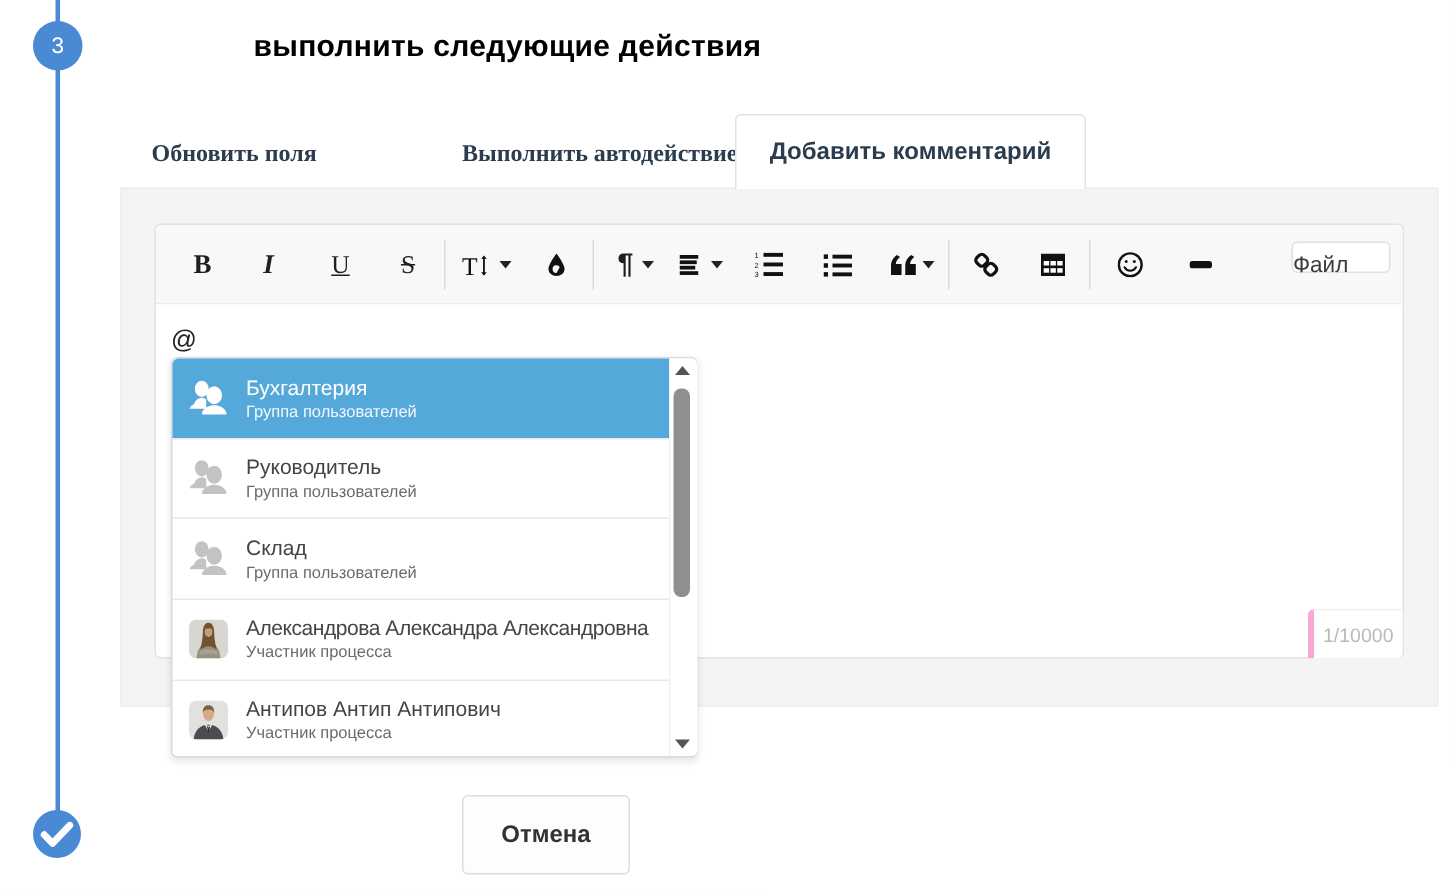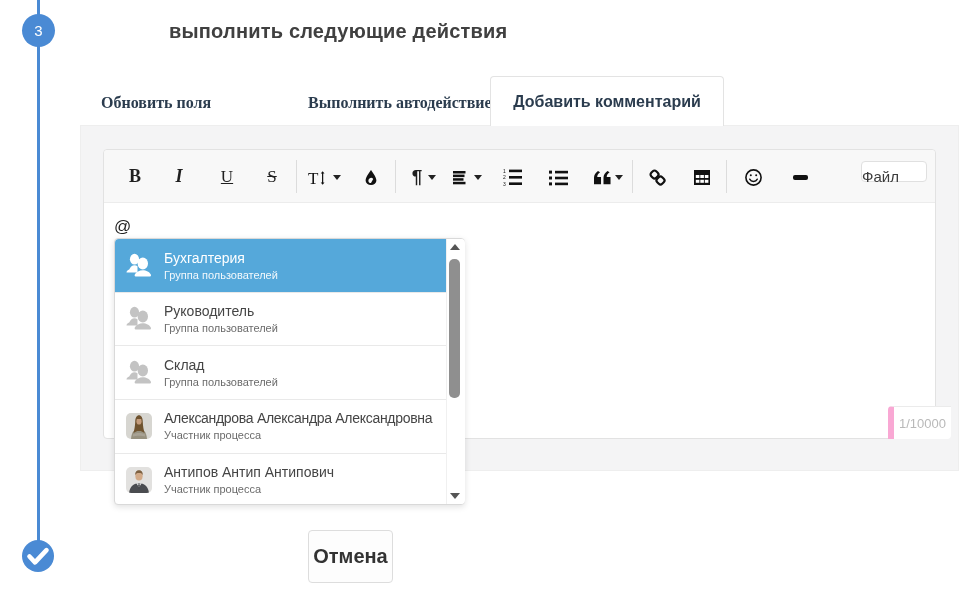--- a/index.html
+++ b/index.html
@@ -7,41 +7,41 @@
 .abs { position:absolute; }
 #stage { position:relative; width:969px; height:595px; }
 
 
 #vline { left:37px; top:0; width:3px; height:541px; background:#4a8ad4; }
 #circ3 { left:22px; top:14px; width:33px; height:33px; border-radius:50%; background:#4a8ad4; color:#fff; font-size:15px; line-height:33px; text-align:center; }
 #circChk { left:22px; top:540px; width:32px; height:32px; border-radius:50%; background:#4a8ad4; }
 
 
 #btnTogda { left:82px; top:15px; width:76px; height:34px; background:#4a87d5; border-bottom:2px solid #3c74be; color:#fff; font-size:21px; font-weight:700; text-align:center; line-height:29px; padding-right:5px; }
-#hdr { left:169px; top:20px; font-size:20px; font-weight:700; color:#404040; letter-spacing:0.2px; }
+#hdr { left:169px; top:20px; font-size:20px; font-weight:700; color:#000000; letter-spacing:0.2px; }
 
 
 .tabtxt { top:76px; height:50px; line-height:53px; font-size:16px; font-weight:700; color:#2b3c4e;font-family:Liberation Serif, serif; }
 #tab1 { left:101px; }
 #tab2 { left:264px;margin-left:44px; }
 #tabActive { left:490px; top:76px; width:234px; height:50px; background:#fff; border:1px solid #e3e3e3; border-bottom:none; border-radius:4px 4px 0 0; z-index:3; text-align:center; line-height:50px; font-size:16px; font-weight:700; color:#2b3c4e; }
 
 
 #panel { left:80px; top:125px; width:879px; height:346px; background:#f4f4f5; border:1px solid #eeeeee; z-index:1; }
 
 
 #editor { left:103px; top:149px; width:833px; height:290px; background:#fff; border:1px solid #e2e2e2; border-radius:4px; z-index:2; }
 #toolbar { left:0; top:0; width:831px; height:53px; background:#f8f8f8; border-bottom:1px solid #ececec; border-radius:4px 4px 0 0; }
 .ti { position:absolute; top:0; height:53px; line-height:53px; text-align:center; color:#1f1f1f; }
 .sep { position:absolute; top:10px; height:33px; width:1px; background:#dcdcdc; }
 .caret { display:inline-block; width:0; height:0; border-left:4px solid transparent; border-right:4px solid transparent; border-top:5px solid #222; vertical-align:middle; margin-left:3px; }
 #btnFile { left:757px; top:11px; width:66px; height:21px; background:#fff; border:1px solid #e0e0e0; border-radius:4px; font-size:15px; color:#3c3c3c; text-align:left; line-height:29px; }
 
 #atsign { left:10px; top:67px; font-size:17px; color:#222; }
-#counter { left:784px; top:256px; width:63px; height:33px; background:#fff; border-left:6px solid #f9a8d4; border-top:1px solid #ebebeb; border-radius:4px 0 4px 0; color:#b9b9b9; font-size:13px; text-align:center; line-height:33px; }
+#counter { left:768px; top:256px; width:63px; height:33px; background:#fff; border-left:4px solid #f9a8d4; border-top:1px solid #ebebeb; border-radius:4px 0 4px 0; color:#b9b9b9; font-size:13px; text-align:center; line-height:33px; }
 
 
 #dd { left:114px; top:238px; width:351px; height:267px; background:#fff; border:1px solid #d9d9d9; border-radius:4px; box-shadow:0 2px 6px rgba(0,0,0,0.12); z-index:5; }
 .item { position:absolute; left:0; width:331px; height:53px; overflow:hidden;text-align:center; }
 .item .nm { position:absolute; left:49px; top:11px; font-size:14px; color:#454545; white-space:nowrap; }
 .item .sb { position:absolute; left:49px; top:30px; font-size:11px; color:#6b6b6b; white-space:nowrap; }
 .isep { position:absolute; left:0; width:331px; height:1px; background:#e9e9e9; }
 #it1 { top:0; background:#55a8da; border-radius:4px 0 0 0; }
 #it1 .nm { color:#fff; }
 #it1 .sb { color:#f2f8fc; }
@@ -50,21 +50,21 @@
 .gicon { position:absolute; left:11px; top:14px; width:27px; height:25px; }
 
 
 #sbtrack { left:331px; top:0px; width:19px; height:265px; background:#fff; border-left:1px solid #f0f0f0; border-radius:0 4px 4px 0; }
 #sbthumb { left:334px; top:20px; width:11px; height:139px; background:#8f8f8f; border-radius:5px; }
 .tri-up { width:0; height:0; border-left:5px solid transparent; border-right:5px solid transparent; border-bottom:6px solid #555; }
 .tri-dn { width:0; height:0; border-left:5px solid transparent; border-right:5px solid transparent; border-top:6px solid #555; }
 
 
 #btnSave { left:78px; top:530px; width:215px; height:53px; background:#20bda3; border-radius:4px; color:#fff; font-size:17px; font-weight:700; letter-spacing:-0.5px; text-align:center; line-height:53px; }
-#btnCancel { left:308px; top:530px; width:85px; height:53px; background:#fdfdfd; border:1px solid #ddd; border-radius:4px; color:#333; font-size:20px; font-weight:700; text-align:center; line-height:51px; }
+#btnCancel { left:308px; top:530px; width:112px; height:53px; background:#fdfdfd; border:1px solid #ddd; border-radius:4px; color:#333; font-size:16px; font-weight:700; text-align:center; line-height:51px; }
 </style>
 </head>
 <body>
 <div id="stage">
   <div class="abs" id="vline"></div>
   <div class="abs" id="circ3">3</div>
 
   <div class="abs" id="hdr">выполнить следующие действия</div>
 
   <div class="abs tabtxt" id="tab1">Обновить поля</div>

